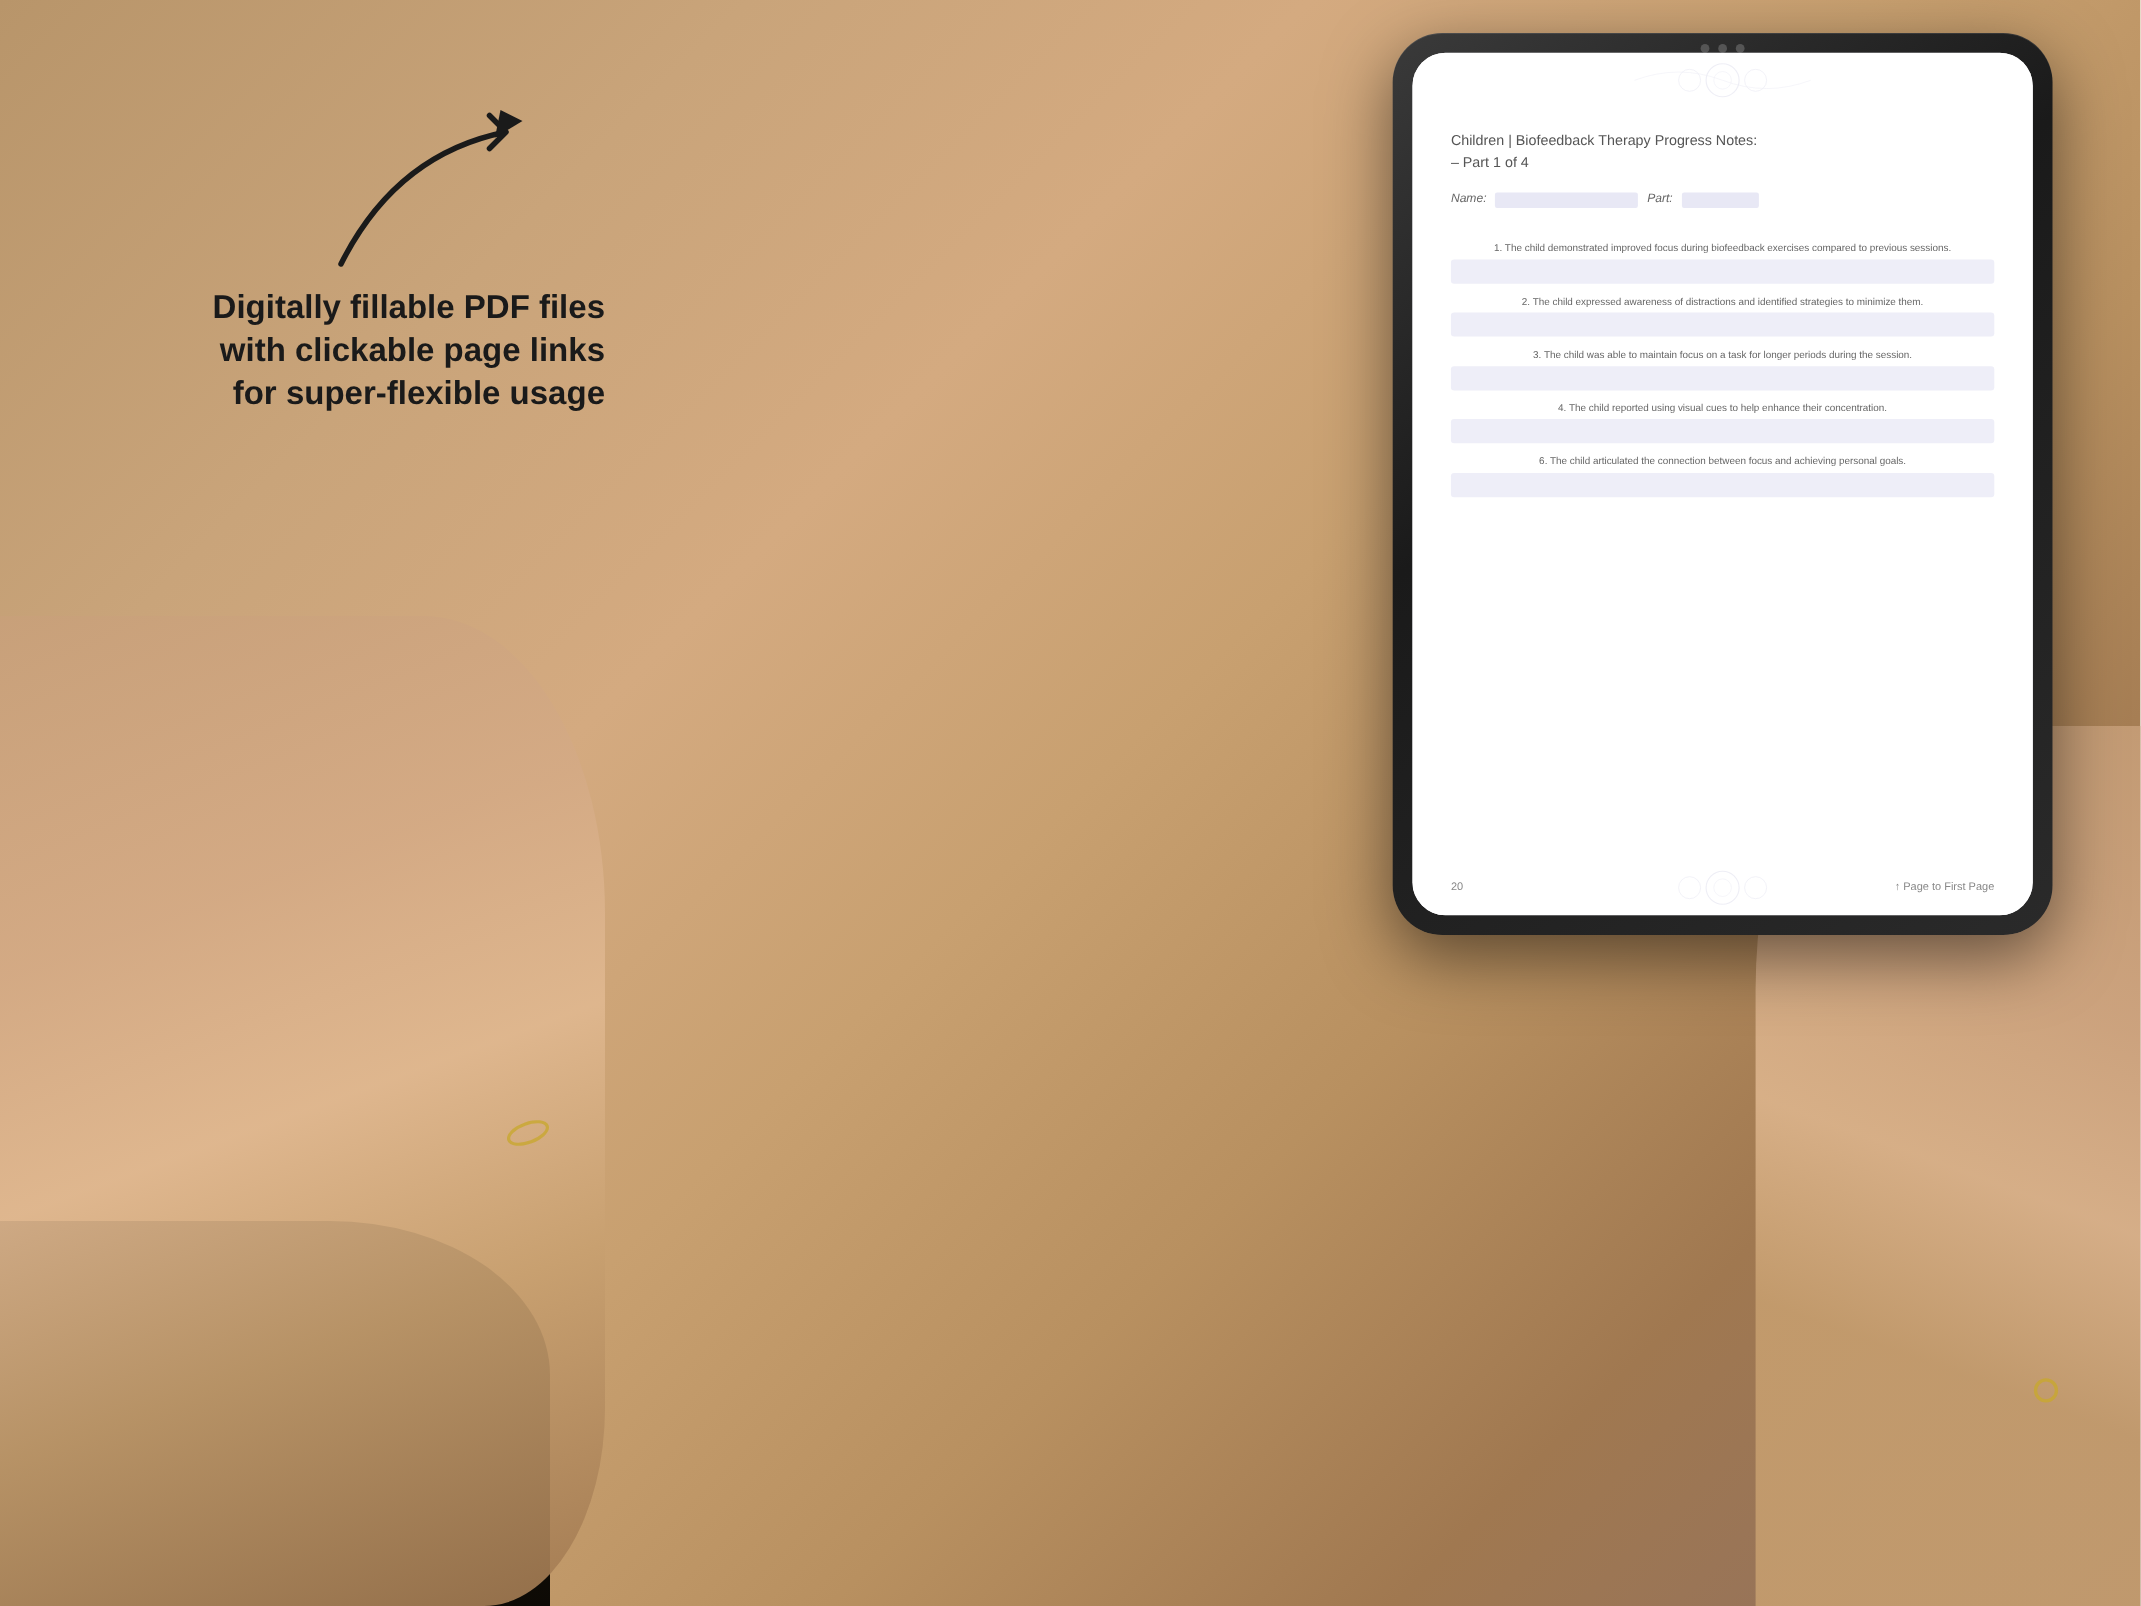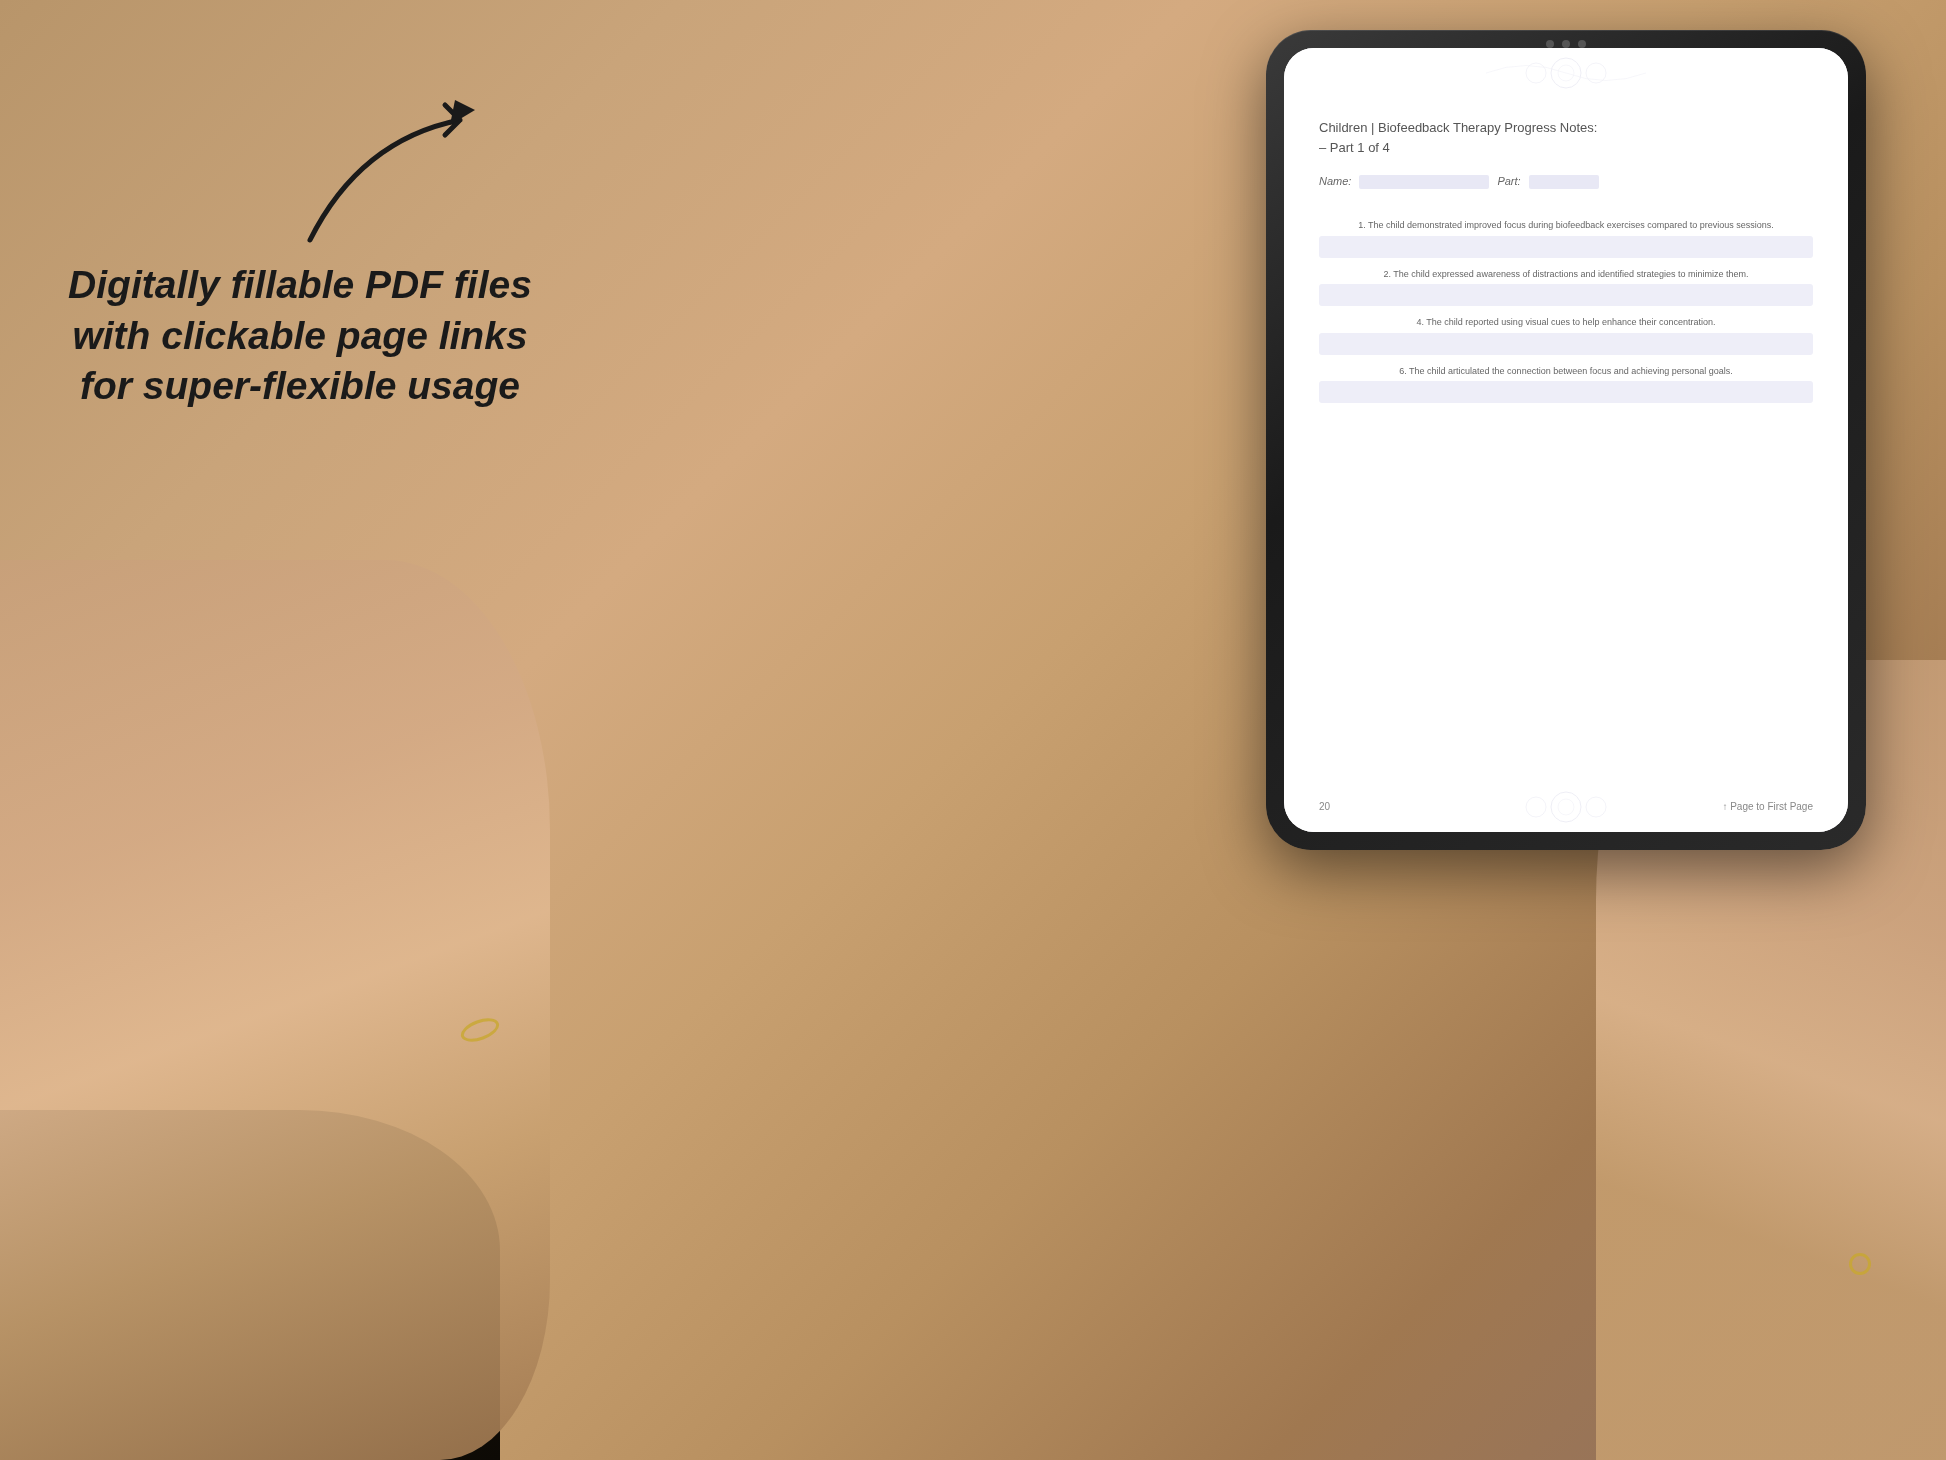--- a/index.html
+++ b/index.html
@@ -66,27 +66,26 @@
       width: 100%;
       height: 100%;
     }
 
     
     .promo-text {
       position: absolute;
       top: 260px;
       left: 50px;
       width: 500px;
-      text-align: center;
+      text-align: right;
       font-family: 'Arial', sans-serif;
       font-weight: bold;
-      font-size: 39px;
+      font-size: 30px;
       line-height: 1.3;
       color: #1a1a1a;
-      font-style: italic;
     }
 
     
     .tablet-container {
       position: absolute;
       top: 30px;
       right: 80px;
       width: 600px;
       height: 820px;
     }
@@ -337,20 +336,26 @@
             <div class="pdf-item-field"></div>
           </div>
 
           <div class="pdf-item">
             <div class="pdf-item-text">
               <span>2.</span> <span>The child expressed awareness of distractions and identified strategies to minimize them.</span>
             </div>
             <div class="pdf-item-field"></div>
           </div>
 
+          <div class="pdf-item">
+            <div class="pdf-item-text">
+              <span>3.</span> <span>The child was able to maintain focus on a task for longer periods during the session.</span>
+            </div>
+            <div class="pdf-item-field"></div>
+          </div>
 
           <div class="pdf-item">
             <div class="pdf-item-text">
               <span>4.</span> <span>The child reported using visual cues to help enhance their concentration.</span>
             </div>
             <div class="pdf-item-field"></div>
           </div>
 
 
           <div class="pdf-item">

